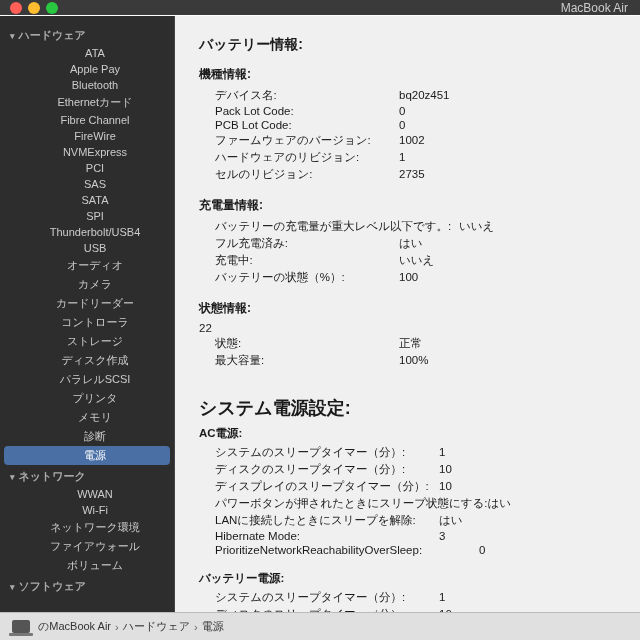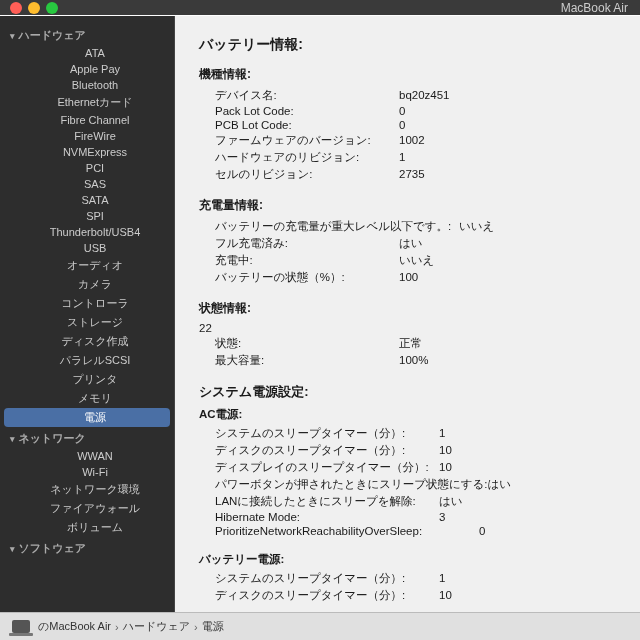--- a/index.html
+++ b/index.html
@@ -124,24 +124,24 @@
     .info-label {
       flex: 0 0 auto;
       min-width: 200px;
       padding-left: 16px;
     }
     .info-value {
       flex: 1;
       color: #1a1a1a;
     }
     .sub-section-title {
-      font-size: 13px;
+      font-size: 18px;
       font-weight: 700;
       color: #1a1a1a;
-      margin-top: 14px;
+      margin-top: 27px;
       margin-bottom: 6px;
     }
     .sub-group-title {
       font-size: 11.5px;
       font-weight: 600;
       color: #1a1a1a;
       margin-bottom: 3px;
     }
     .bottom-bar {
       background: #e0e0e0;
@@ -210,26 +210,28 @@
       <div class="sidebar-item">FireWire</div>
       <div class="sidebar-item">NVMExpress</div>
       <div class="sidebar-item">PCI</div>
       <div class="sidebar-item">SAS</div>
       <div class="sidebar-item">SATA</div>
       <div class="sidebar-item">SPI</div>
       <div class="sidebar-item">Thunderbolt/USB4</div>
       <div class="sidebar-item">USB</div>
       <div class="sidebar-item">オーディオ</div>
       <div class="sidebar-item">カメラ</div>
+      <div class="sidebar-item">カードリーダー</div>
       <div class="sidebar-item">コントローラ</div>
       <div class="sidebar-item">ストレージ</div>
       <div class="sidebar-item">ディスク作成</div>
       <div class="sidebar-item">パラレルSCSI</div>
       <div class="sidebar-item">プリンタ</div>
       <div class="sidebar-item">メモリ</div>
+      <div class="sidebar-item">診断</div>
       <div class="sidebar-item active">電源</div>
 
       <div class="sidebar-section-header">
         <span class="chevron">▾</span>
         <span>ネットワーク</span>
       </div>
       <div class="sidebar-item">WWAN</div>
       <div class="sidebar-item">Wi-Fi</div>
       <div class="sidebar-item">ネットワーク環境</div>
       <div class="sidebar-item">ファイアウォール</div>

